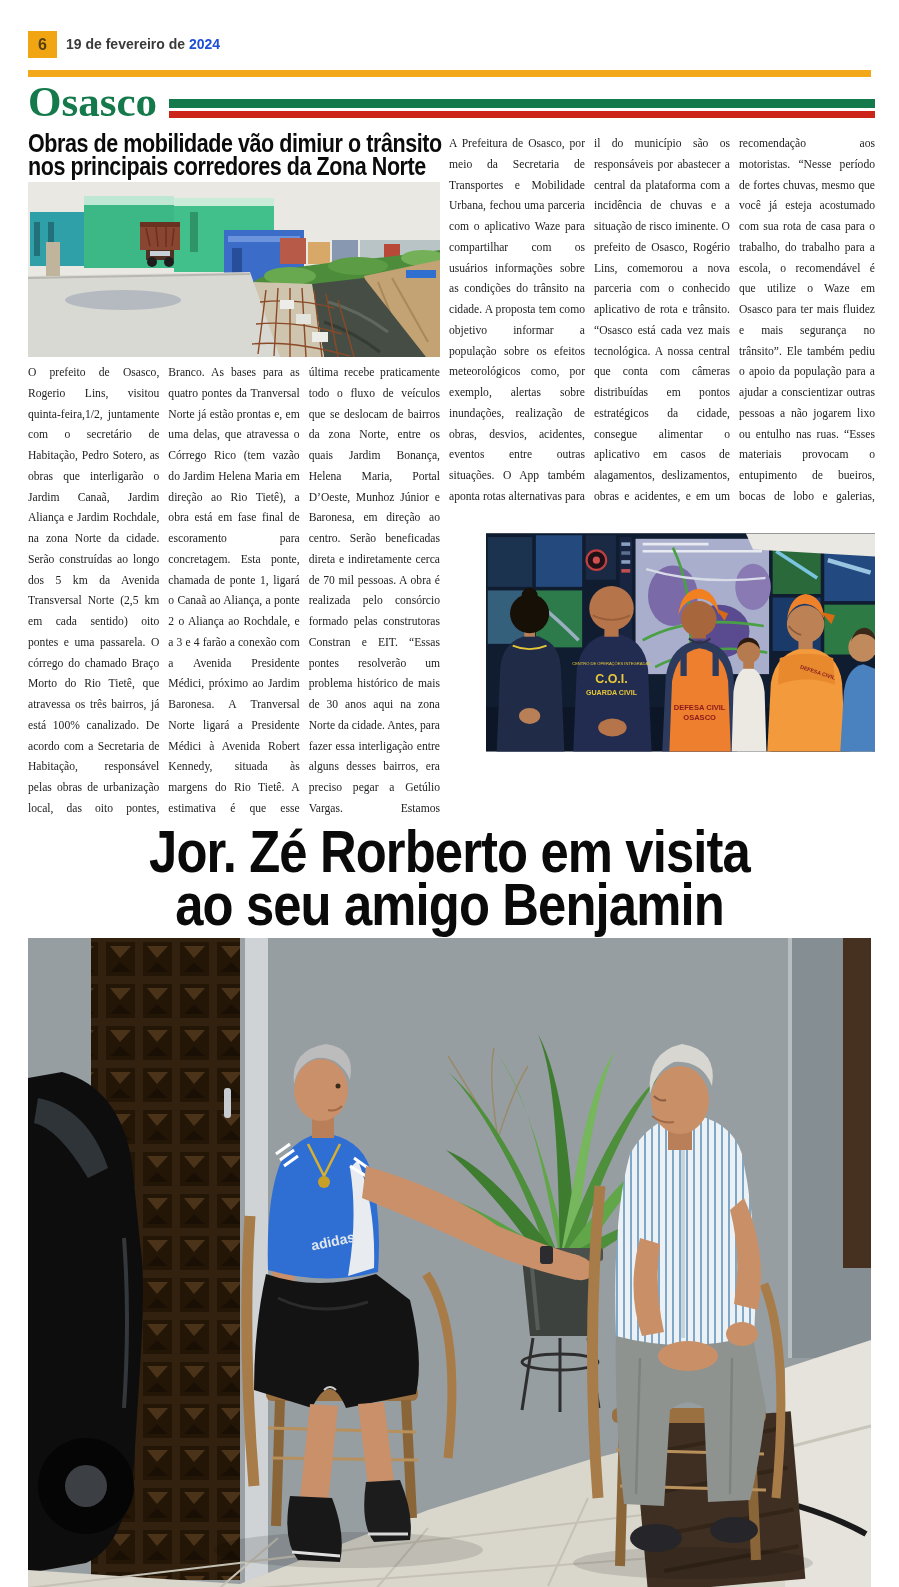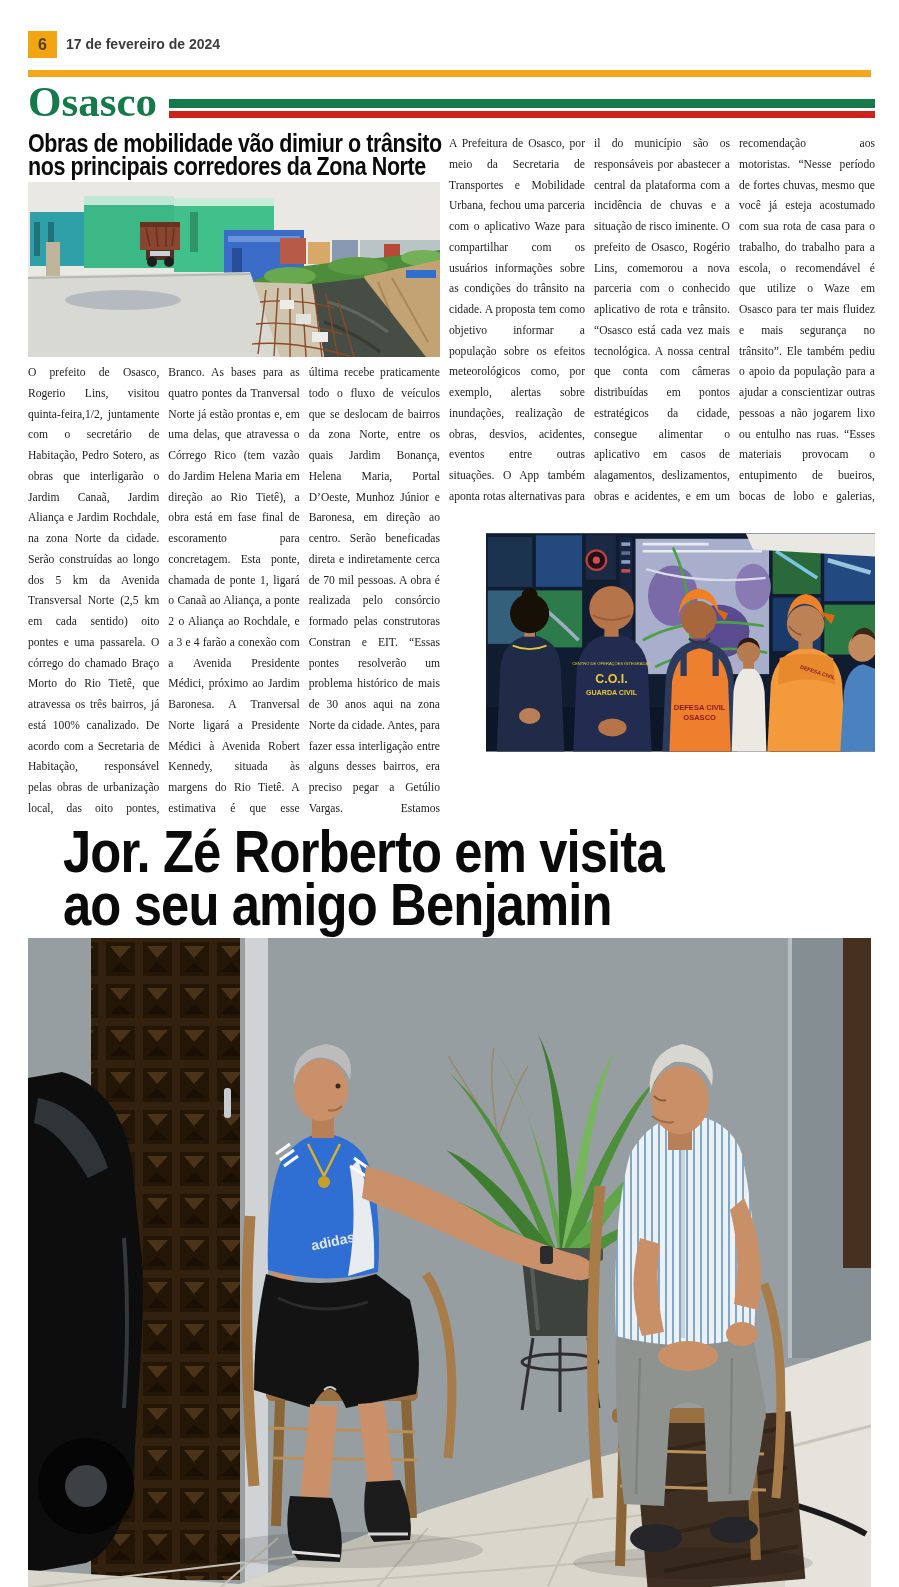--- a/index.html
+++ b/index.html
@@ -14,21 +14,21 @@
   .page-num-box {
     position:absolute; left:28px; top:31px; width:29px; height:27px;
     background:#f1a512; color:#574010; font-family:"Liberation Sans",sans-serif;
     font-size:16px; font-weight:bold; text-align:center; line-height:27px;
   }
   .date-line {
     position:absolute; left:66px; top:36px;
     font-family:"Liberation Sans",sans-serif; font-weight:bold;
     font-size:14px; color:#3a3a3a;
   }
-  .date-year { color:#404040; }
+  .date-year { color:#1d4ed8; }
   .masthead { position:absolute; right:14px; top:12px; text-align:right; }
   .masthead-title {
     font-family:"Liberation Sans",sans-serif; font-weight:bold; font-size:33px;
     color:#383838; letter-spacing:-1px; transform:scaleX(0.80);
     transform-origin:right top; white-space:nowrap; line-height:1;
   }
   .masthead-tagline {
     font-family:"Liberation Sans",sans-serif; font-weight:bold; font-size:10.5px;
     color:#222; margin-top:2px;
   }
@@ -62,35 +62,35 @@
   .body-cols { display:flex; gap:9px; margin-top:6px; }
   .body-col {
     flex:1; font-size:11.6px; line-height:1.79; text-align:justify;
     color:#222; overflow:hidden;
   }
   .article-left .body-cols { height:452px; }
   .article-right .body-cols { margin-top:2px; height:378px; }
   .article-right .photo-wrap { margin-top:8px;padding-left:37px; }
 
   
-  .bottom-headline { margin-top:8px; text-align:left; }
+  .bottom-headline { margin-top:8px; text-align:center; }
   .big-line {
     display:block; font-family:"Liberation Sans",sans-serif; font-weight:bold;
     font-size:59px; line-height:0.90; color:#0a0a0a; letter-spacing:-1px;
     transform:scaleX(0.86); transform-origin:center top; white-space:nowrap;
   }
   .bottom-photo-wrap { margin:6px 28px 0 28px; }
 </style>
 </head>
 <body>
 
 <div class="header">
   <div class="page-num-box">6</div>
   <div class="date-line">
-    <span>17 de fevereiro de </span><span class="date-year">2024</span>
+    <span>19 de fevereiro de </span><span class="date-year">2024</span>
   </div>
   <div class="yellow-bar"></div>
 </div>
 
 <div class="section-row">
   <div class="section-title">Osasco</div>
   <div class="stripes">
     <div class="stripe-green"></div>
     <div class="stripe-red"></div>
   </div>

